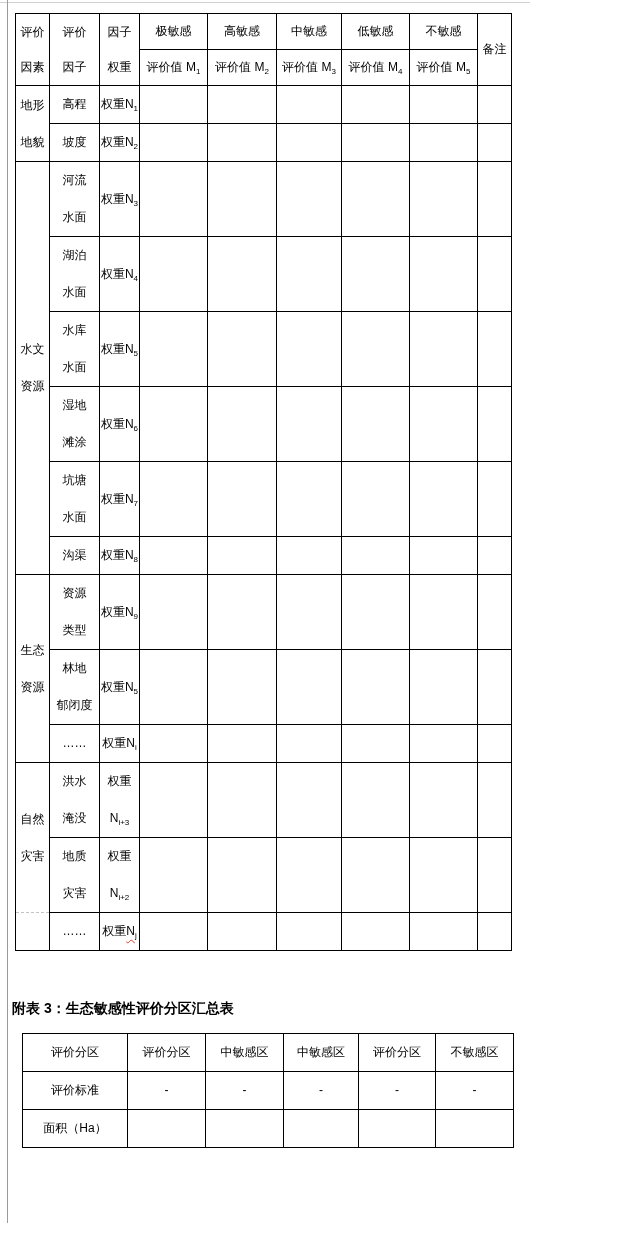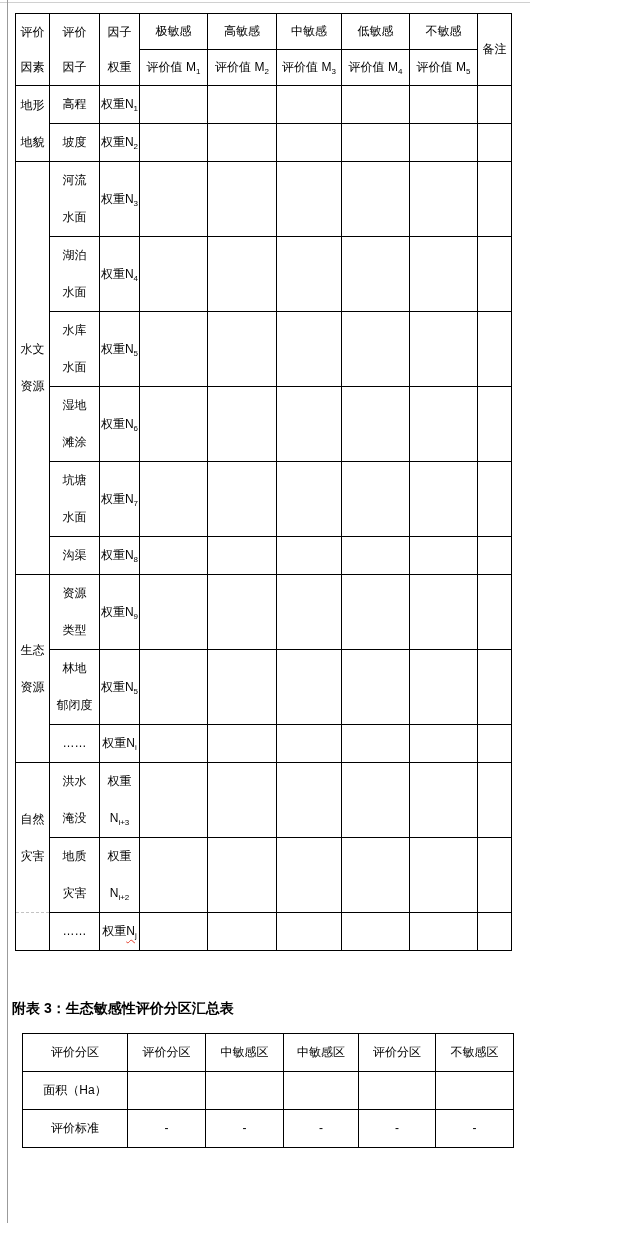--- a/index.html
+++ b/index.html
@@ -300,30 +300,30 @@
     <tbody>
         <tr class="h38">
       <th>评价分区</th>
       <th>评价分区</th>
       <th>中敏感区</th>
       <th>中敏感区</th>
       <th>评价分区</th>
       <th>不敏感区</th>
     </tr>
     <tr class="h38">
+      <td>评价标准</td>
+      <td>-</td>
+      <td>-</td>
+      <td>-</td>
+      <td>-</td>
+      <td>-</td>
+    </tr>
+    <tr class="h38">
       <td>面积（Ha）</td>
       <td></td>
       <td></td>
       <td></td>
       <td></td>
       <td></td>
-    </tr>
-    <tr class="h38">
-      <td>评价标准</td>
-      <td>-</td>
-      <td>-</td>
-      <td>-</td>
-      <td>-</td>
-      <td>-</td>
     </tr>
   </tbody>
     </table>
 </div>
 
 </body></html>

